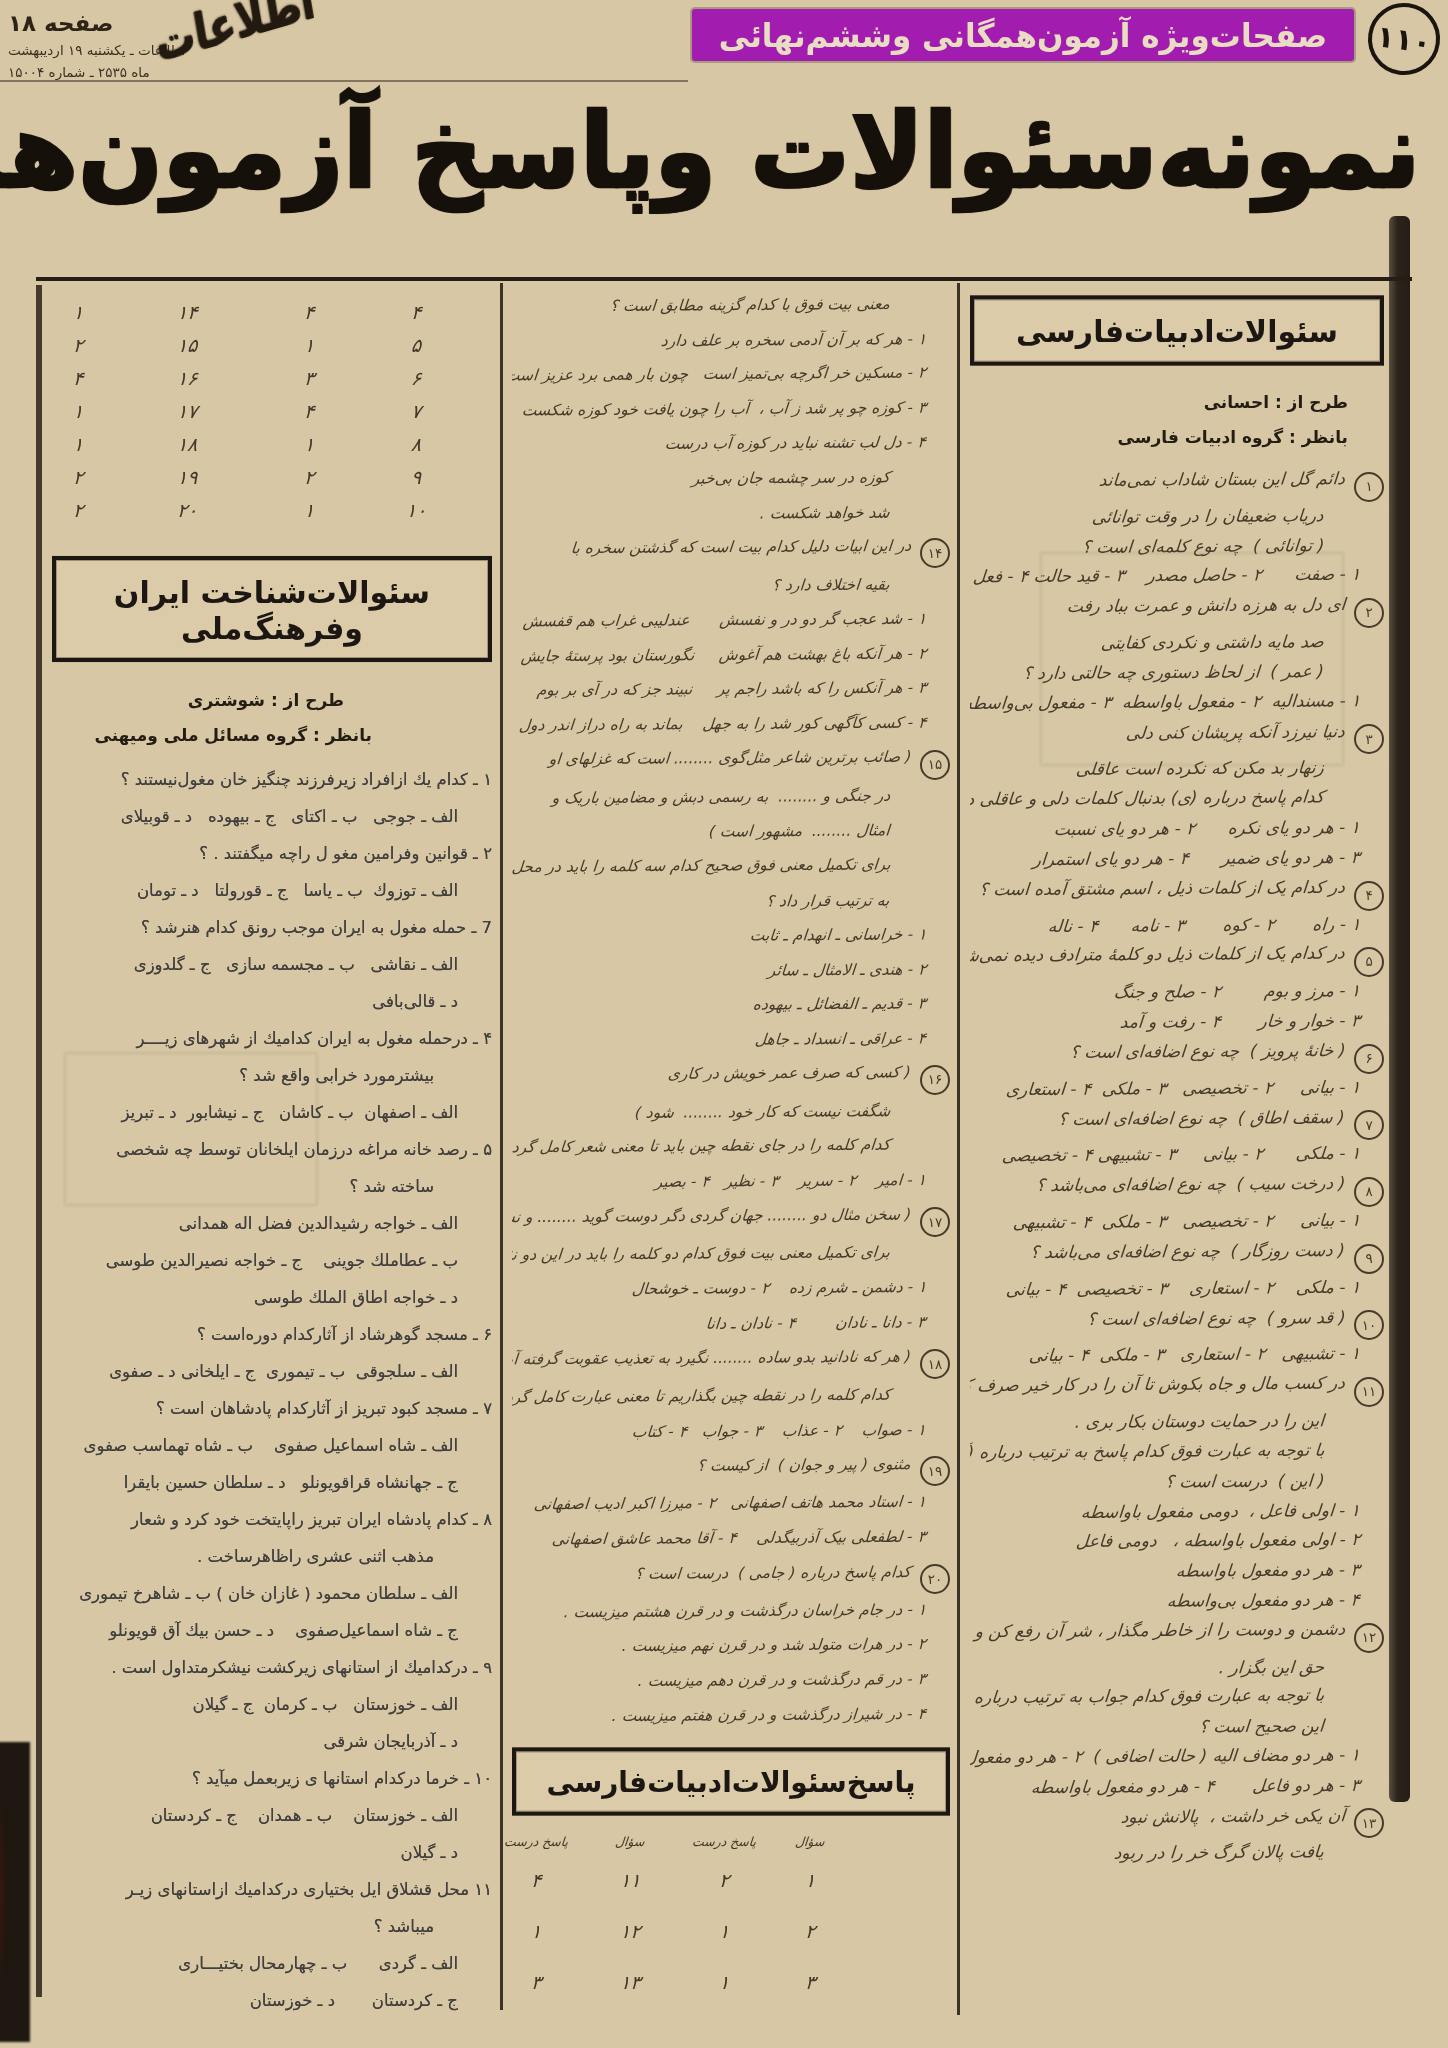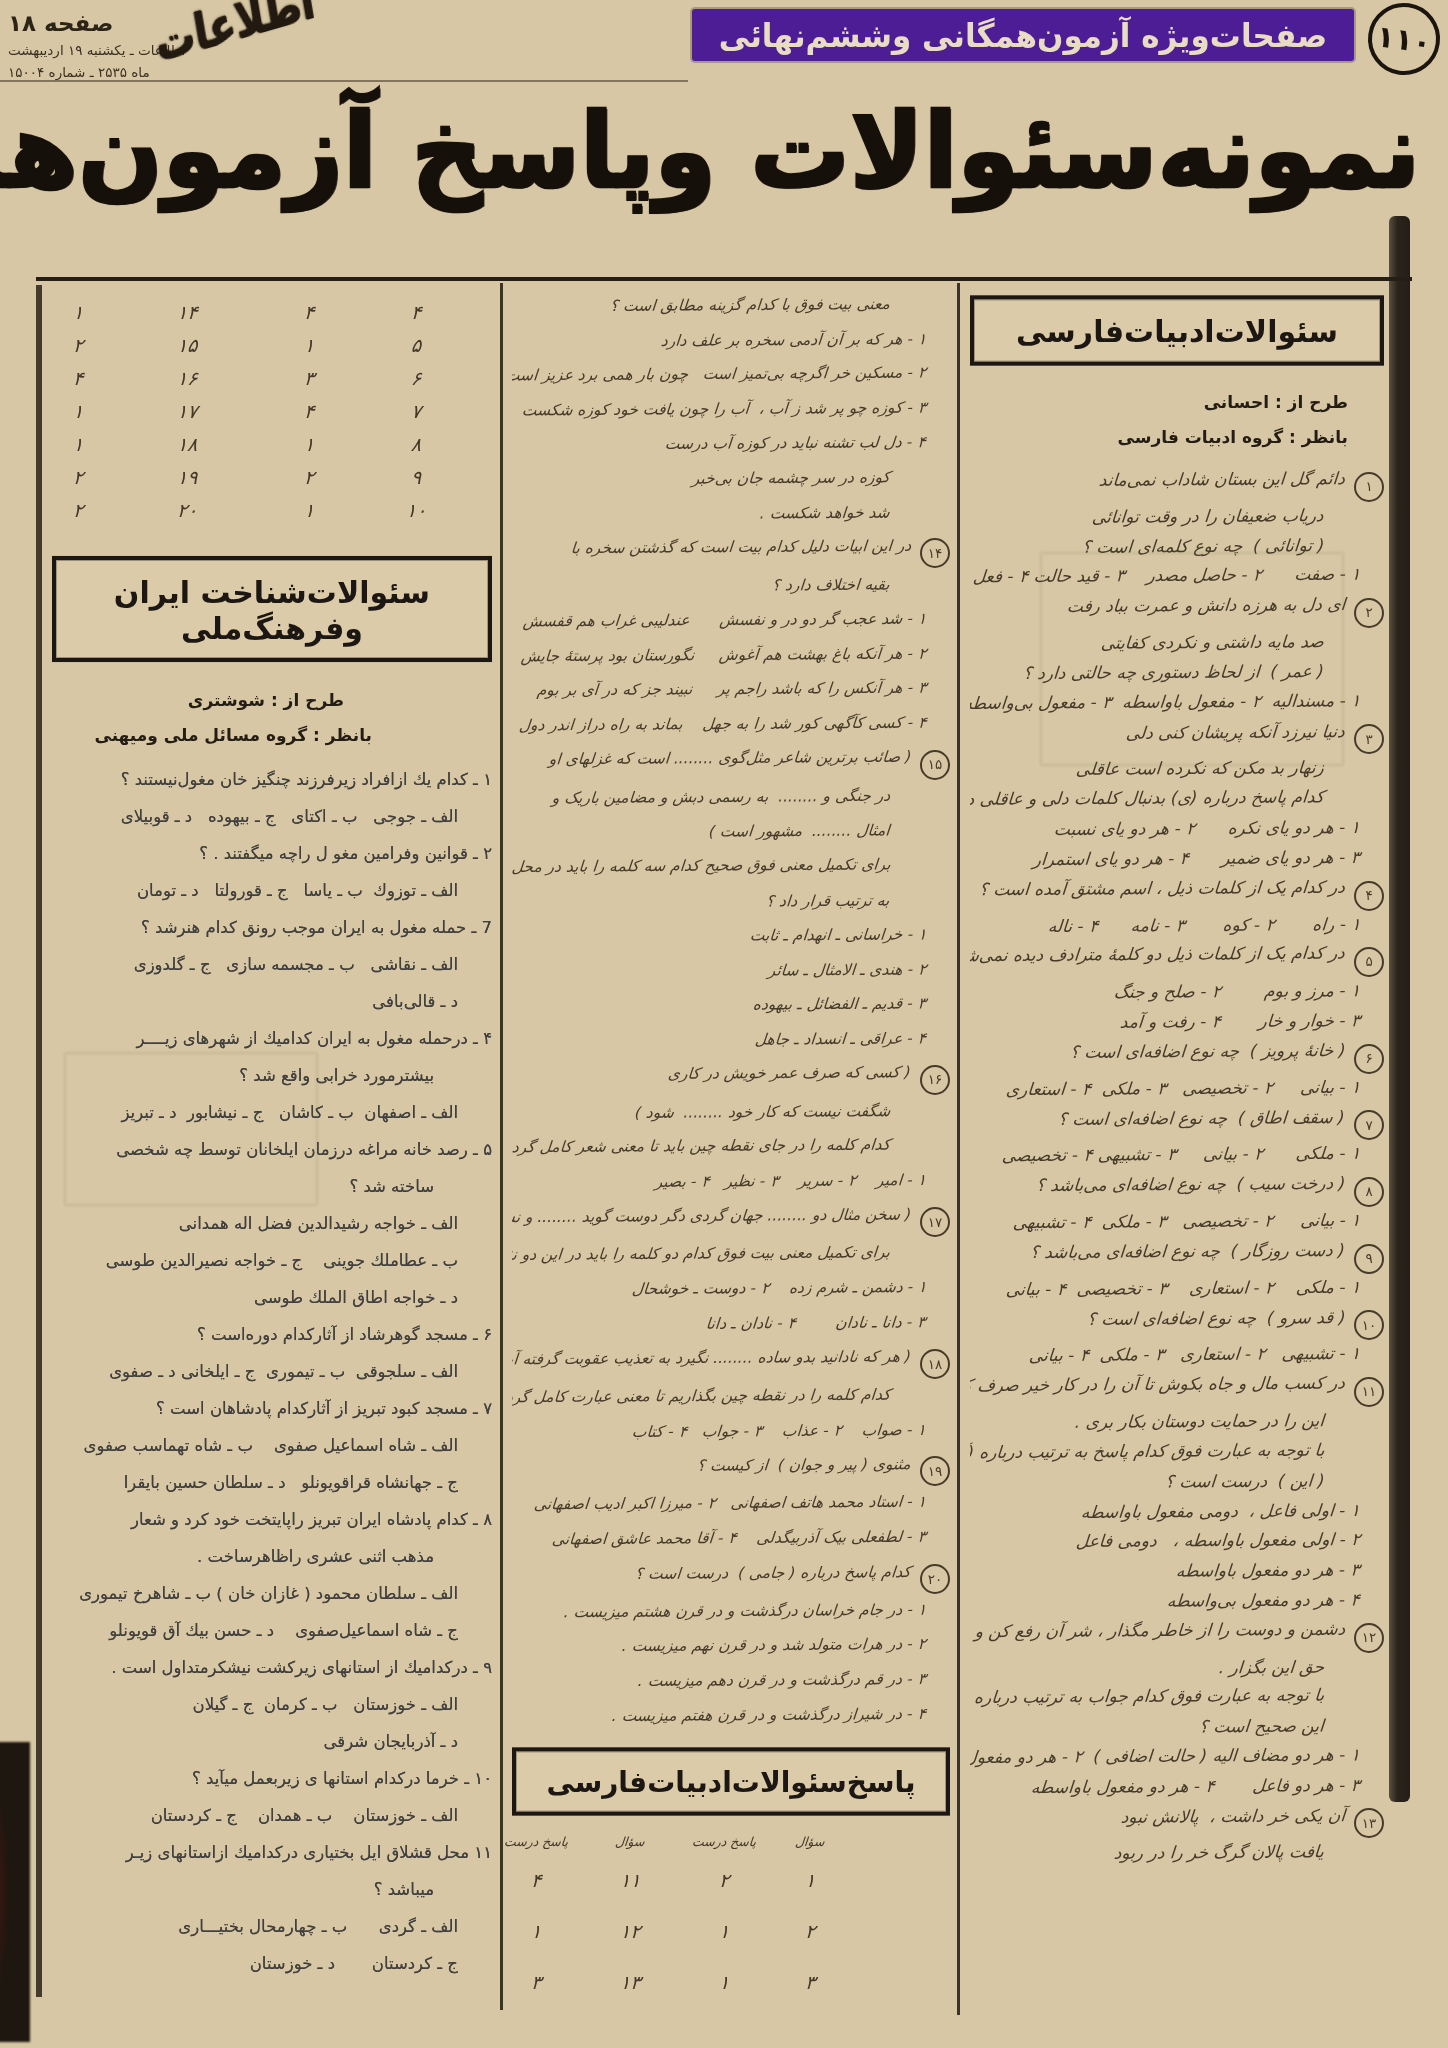--- a/index.html
+++ b/index.html
@@ -20,21 +20,21 @@
   .pageinfo .pgnum{font-size:23px; font-weight:bold; letter-spacing:1px;}
   .pageinfo .dline{font-size:13.5px; margin-top:6px; opacity:.92;}
   .logo{left:196px; top:-2px; width:120px; height:86px; overflow:visible;}
   .logo span{
     display:inline-block; font-size:40px; font-weight:bold; color:#221a10;
     transform:rotate(-16deg) scaleY(1.25) skewX(-8deg);
     text-shadow:0 0 2px #221a10, 1px 1px 0 #221a10;
     filter:blur(.4px);
   }
   .banner{
-    left:692px; top:9px; width:662px; height:52px; background:#4c1d95;
+    left:692px; top:9px; width:662px; height:52px; background:#a21caf;
     border-radius:3px; display:flex; align-items:center; justify-content:center;
     box-shadow:0 0 0 2px rgba(27,21,16,.25);
   }
   .banner span{color:#e8ddc2; font-size:31px; font-weight:bold; transform:scaleY(1.05); letter-spacing:-.5px;}
   .badge{
     left:1368px; top:3px; width:64px; height:64px; border:4px solid #1b1510; border-radius:50%;
     display:flex; align-items:center; justify-content:center; color:#1b1510;
     font-size:30px; font-weight:bold; transform:rotate(8deg);
   }
   .thinrule{left:0; top:80px; width:688px; height:2px; background:rgba(60,48,34,.55);}
@@ -180,20 +180,21 @@
         <div class="ln o"><span class="txt">ج ـ جهانشاه قراقویونلو   د ـ سلطان حسین بایقرا</span></div>
         <div class="ln q"><span class="txt">۸ ـ کدام پادشاه ایران تبریز راپایتخت خود کرد و شعار</span></div>
         <div class="ln c"><span class="txt">مذهب اثنی عشری راظاهرساخت .</span></div>
         <div class="ln o"><span class="txt">الف ـ سلطان محمود ( غازان خان ) ب ـ شاهرخ تیموری</span></div>
         <div class="ln o"><span class="txt">ج ـ شاه اسماعیل‌صفوی    د ـ حسن بیك آق قویونلو</span></div>
         <div class="ln q"><span class="txt">۹ ـ درکدامیك از استانهای زیرکشت نیشکرمتداول است .</span></div>
         <div class="ln o"><span class="txt">الف ـ خوزستان   ب ـ کرمان  ج ـ گیلان</span></div>
         <div class="ln o"><span class="txt">د ـ آذربایجان شرقی</span></div>
         <div class="ln q"><span class="txt">۱۰ ـ خرما درکدام استانها ی زیربعمل میآید ؟</span></div>
         <div class="ln o"><span class="txt">الف ـ خوزستان    ب ـ همدان    ج ـ کردستان</span></div>
+        <div class="ln o"><span class="txt">د ـ گیلان</span></div>
         <div class="ln q"><span class="txt">۱۱ محل قشلاق ایل بختیاری درکدامیك ازاستانهای زیـر</span></div>
         <div class="ln c"><span class="txt">میباشد ؟</span></div>
         <div class="ln o"><span class="txt">الف ـ گردی      ب ـ چهارمحال بختیـــاری</span></div>
         <div class="ln o"><span class="txt">ج ـ کردستان       د ـ خوزستان</span></div>
       </div>
   </div>
 
   <div class="abs colM hand">
     <div class="lines">
         <div class="ln v"><span class="txt">معنی بیت فوق با کدام گزینه مطابق است ؟</span></div>

